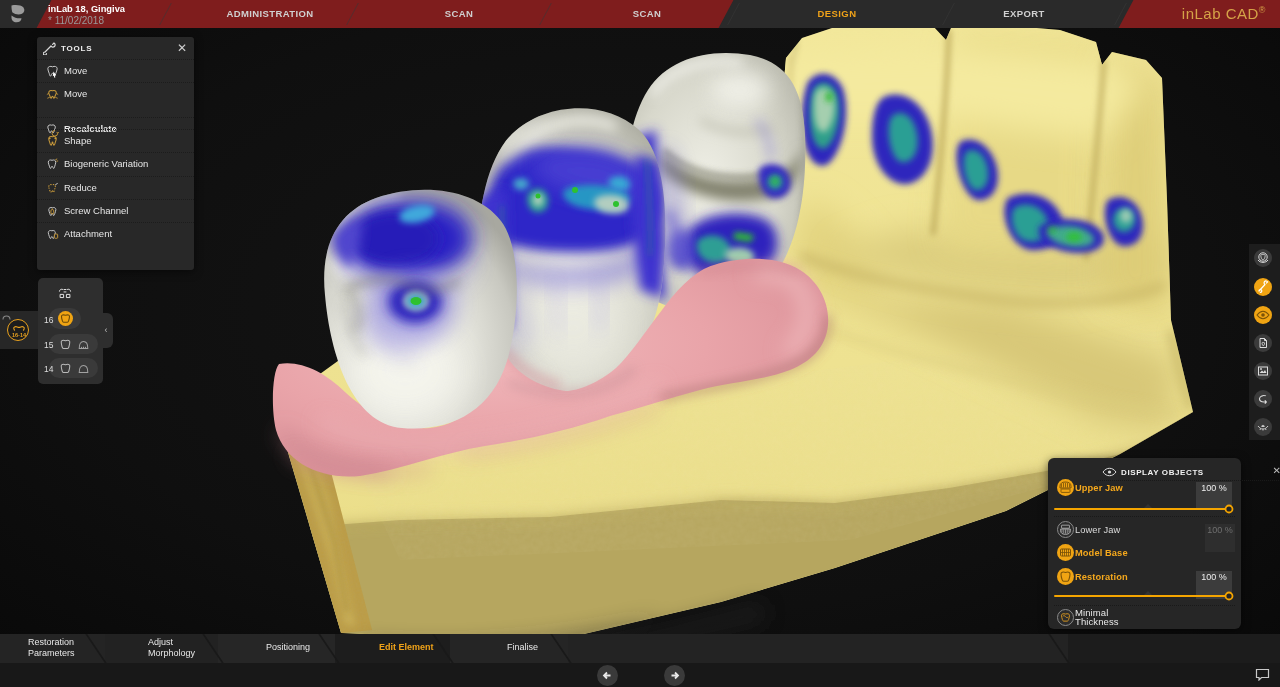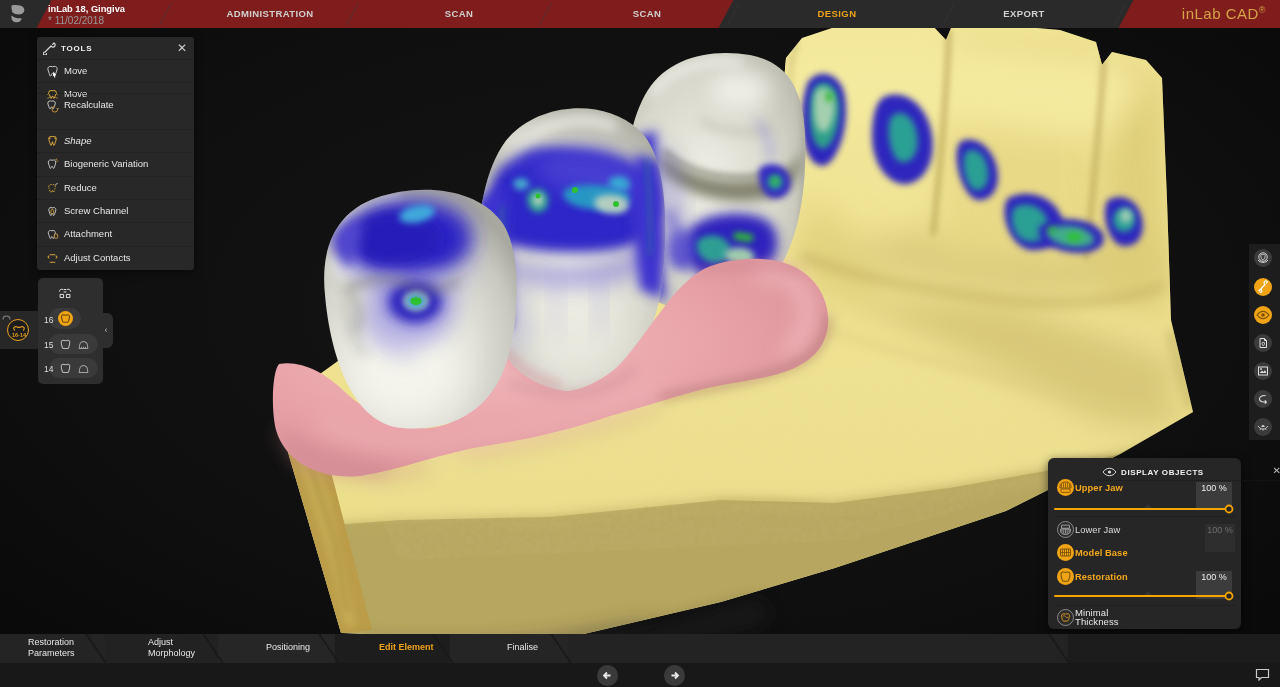--- a/index.html
+++ b/index.html
@@ -315,28 +315,28 @@
         </svg>
         <span class="lb">Move</span>
       </div>
     <div class="trow" style="top:45px;">
         <svg class="ic" viewBox="0 0 16 16">
           <path d="M4,6 C4,4 6,3.2 8,4 C10,3.2 12,4 12,6 C12,7.5 11,8.6 10.6,10 C10.3,11.4 9.8,12 9.4,12 C8.9,12 9.1,10 8,10 C6.9,10 7.1,12 6.6,12 C6.2,12 5.7,11.4 5.4,10 C5,8.6 4,7.5 4,6 Z" stroke="#c99a3a" stroke-width="1.1" fill="none"></path>
           <path d="M2,8 L4,6.8 M14,8 L12,6.8 M2.5,12 L5,11 M13.5,12 L11,11" stroke="#c99a3a" stroke-width="0.9" fill="none"></path>
         </svg>
         <span class="lb">Move</span>
       </div>
-    <div class="trow" style="top:56px;">
+    <div class="trow" style="top:80px;font-weight:bold;">
         <svg class="ic" viewBox="0 0 16 16">
           <path d="M3,5.5 C3,3.5 5,2.6 7,3.4 C9,2.6 11,3.4 11,5.5 C11,7 10.2,8 9.8,9.4 C9.5,10.8 9,11.6 8.5,11.6 C8,11.6 8.2,9.6 7,9.6 C5.8,9.6 6,11.6 5.5,11.6 C5.1,11.6 4.5,10.8 4.2,9.4 C3.8,8 3,7 3,5.5 Z" stroke="#cfcfcf" stroke-width="1" fill="none"></path>
           <path d="M10.5,9 a3,3 0 1 0 3,3 M13.5,12 l-1,-1.4 M13.5,12 l1.2,-1.2" stroke="#c99a3a" stroke-width="1" fill="none"></path>
         </svg>
         <span class="lb">Recalculate</span>
       </div>
-    <div class="trow" style="top:92px;font-style:italic;">
+    <div class="trow" style="top:92px;">
         <svg class="ic" viewBox="0 0 16 16">
           <path d="M4,5 C4,3 6,2.2 8,3 C10,2.2 12,3 12,5 C12,6.8 11.2,7.8 10.8,9.5 C10.5,11.2 10,12 9.5,12 C8.9,12 9.1,9.8 8,9.8 C6.9,9.8 7.1,12 6.5,12 C6,12 5.5,11.2 5.2,9.5 C4.8,7.8 4,6.8 4,5 Z" stroke="#c99a3a" stroke-width="1.1" fill="none"></path>
           <circle cx="5" cy="4.6" r="1" fill="#c99a3a"></circle>
           <circle cx="11" cy="4.6" r="1" fill="#c99a3a"></circle>
           <circle cx="8" cy="9" r="1" fill="#c99a3a"></circle>
         </svg>
         <span class="lb">Shape</span>
       </div>
     <div class="trow" style="top:115px;">
         <svg class="ic" viewBox="0 0 16 16">
@@ -359,28 +359,20 @@
           <path d="M7.8,4.8 L7.8,6" stroke="#c99a3a" stroke-width="1"></path>
         </svg>
         <span class="lb">Screw Channel</span>
       </div>
     <div class="trow" style="top:185px;">
         <svg class="ic" viewBox="0 0 16 16">
           <path d="M3.5,6 C3.5,4.2 5.3,3.3 7.3,4 C9.3,3.3 11,4.2 11,6 C11,7.6 10.3,8.5 10,10 C9.7,11.5 9.2,12.3 8.7,12.3 C8.1,12.3 8.3,10.2 7.3,10.2 C6.3,10.2 6.5,12.3 5.9,12.3 C5.4,12.3 4.9,11.5 4.6,10 C4.3,8.5 3.5,7.6 3.5,6 Z" stroke="#cfcfcf" stroke-width="1" fill="none"></path>
           <rect x="10" y="7.5" width="3.5" height="4.5" rx="0.8" stroke="#c99a3a" stroke-width="1" fill="#2a2a2a"></rect>
         </svg>
         <span class="lb">Attachment</span>
-      </div>
-    <div class="trow" style="top:209px;">
-        <svg class="ic" viewBox="0 0 16 16">
-          <path d="M5,4.5 C6,3.6 7,3.6 8,4.2 C9,3.6 10,3.6 11,4.5" stroke="#c99a3a" stroke-width="1.1" fill="none"></path>
-          <path d="M5,11.5 C6,12.4 7,12.4 8,11.8 C9,12.4 10,12.4 11,11.5" stroke="#c99a3a" stroke-width="1.1" fill="none"></path>
-          <path d="M4.5,5 L3.2,6.5 L4.5,8 M11.5,5 L12.8,6.5 L11.5,8" stroke="#c99a3a" stroke-width="1.1" fill="none"></path>
-        </svg>
-        <span class="lb">Adjust Contacts</span>
       </div>
   </div>
 
   <div id="tsel-lefttab">
     <svg width="9" height="7" style="position:absolute;left:2px;top:2px;" viewBox="0 0 9 7">
         <path d="M1,6.5 A3.5,3.5 0 0 1 8,6.5" stroke="#888" stroke-width="1.1" fill="none"></path>
       </svg>
   </div>
   <div id="tsel"></div>
   <div id="tsel-tab">‹</div>

